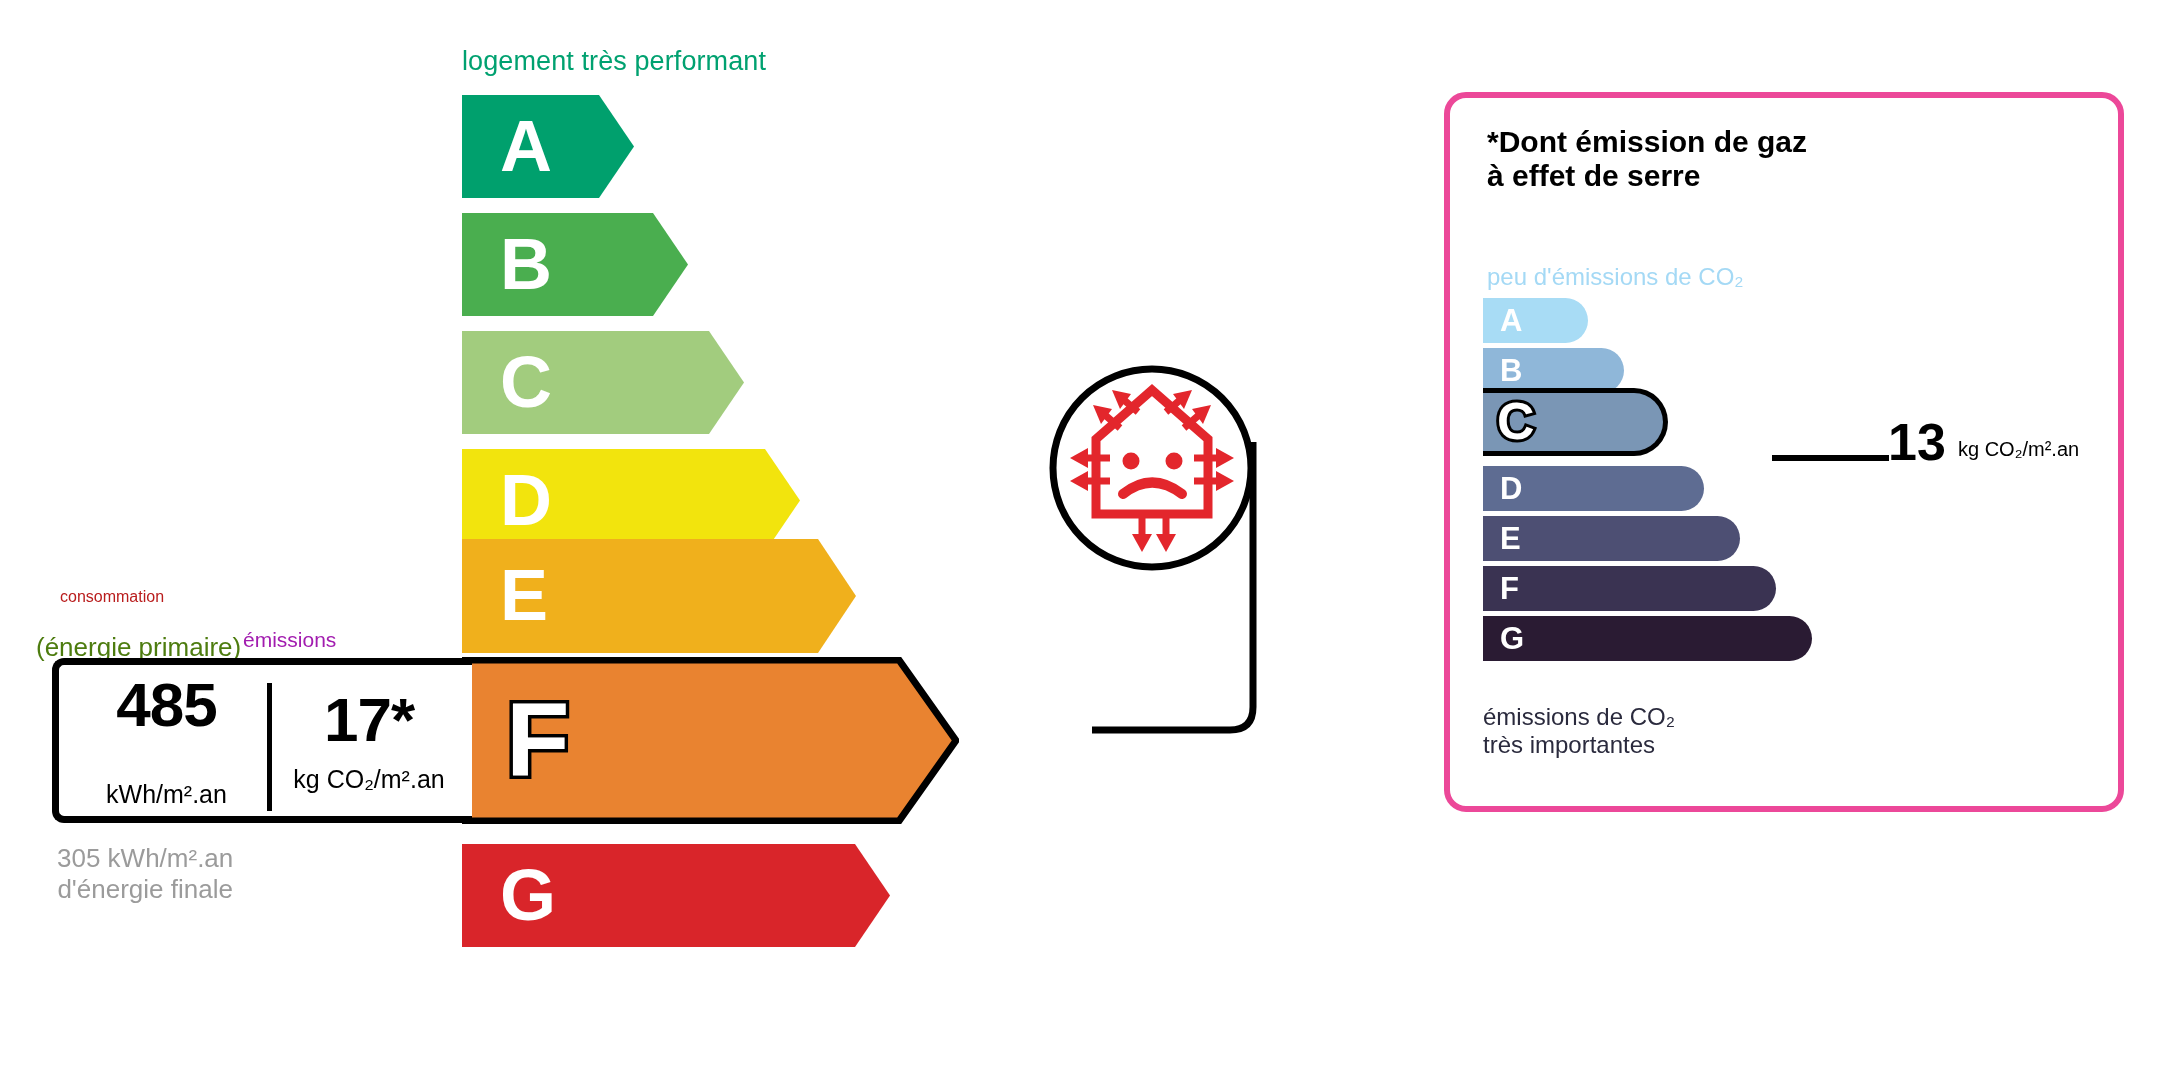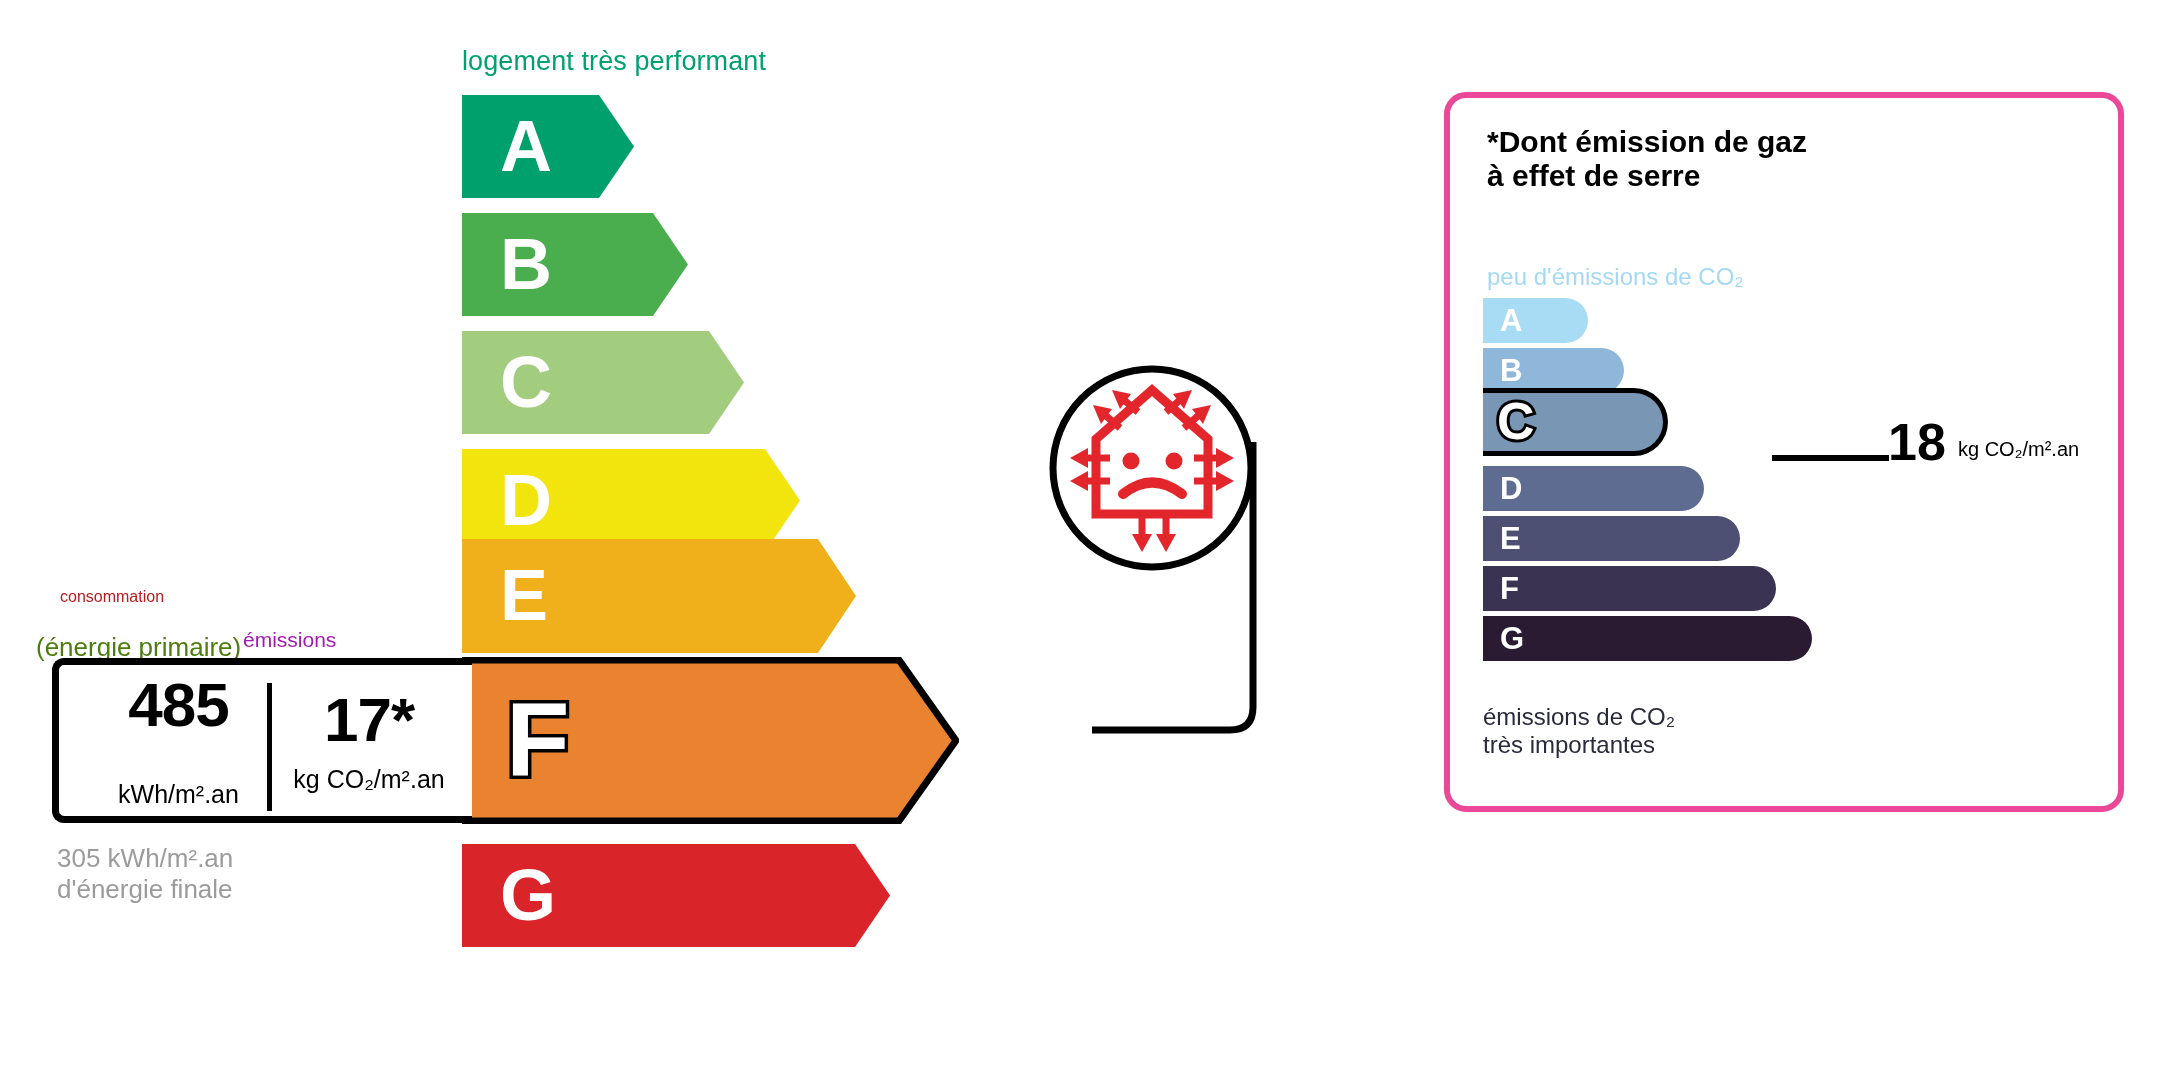--- a/index.html
+++ b/index.html
@@ -21,30 +21,30 @@
                 font-size:72px;font-weight:bold;color:#ffffff;line-height:1;}
 
   .band.sel .letter{color:#ffffff;-webkit-text-stroke:7px #000;paint-order:stroke fill;}
 
   
   #value-box{position:absolute;left:52px;top:658px;width:420px;height:165px;
              border:7px solid #000;border-right:none;border-radius:12px 0 0 12px;
              background:#fff;box-sizing:border-box;z-index:6;}
   .vcell{position:absolute;top:0;height:100%;display:flex;flex-direction:column;
          align-items:center;justify-content:center;}
-  #vcell-conso{left:16px;width:207px;gap:30px;}
+  #vcell-conso{left:4px;width:207px;gap:30px;}
   #vcell-emis{left:214px;width:192px;align-items:center;}
   .vnum{font-size:62px;font-weight:bold;color:#000;line-height:1;letter-spacing:-1px;}
   .vunit{font-size:25px;color:#000;margin-top:16px;line-height:1;}
   #vdivider{position:absolute;left:208px;top:18px;width:5px;height:128px;background:#000;}
 
   .lbl-conso{position:absolute;left:60px;top:588px;font-size:16px;color:#b91c1c;}
   .lbl-conso2{position:absolute;left:36px;top:632px;font-size:26px;color:#4d7c0f;}
   .lbl-emis{position:absolute;left:243px;top:628px;font-size:21px;color:#a21caf;}
-  .lbl-final{position:absolute;left:57px;top:843px;font-size:26px;color:#9b9b9b;line-height:1.18;}
+  .lbl-final{position:absolute;left:57px;top:843px;font-size:26px;color:#9b9b9b;line-height:1.18;text-align:center;}
 
   
   #house-bubble{position:absolute;left:1048px;top:364px;width:208px;height:208px;z-index:7;}
   #connector{position:absolute;left:1090px;top:440px;width:200px;height:320px;z-index:4;}
 
   
   #co2-panel{position:absolute;left:1444px;top:92px;width:680px;height:720px;
              border:6px solid #ec4899;border-radius:22px;background:#fff;box-sizing:border-box;}
   .panel-title{position:absolute;left:37px;top:27px;font-size:30px;font-weight:bold;
                color:#000;line-height:1.14;}
@@ -199,21 +199,21 @@
 
     <div class="cbar" id="cbar-B" style="top:250px;width:141px;background:#8fb7d9;">
       <span class="cl">B</span>
     </div>
 
     <div class="cbar" id="cbar-C" style="top:290px;width:185px;background:#7a96b5;">
       <span class="cl">C</span>
     </div>
 
     <div id="c-leader"></div>
-    <div id="c-value">18</div>
+    <div id="c-value">13</div>
     <div id="c-unit">kg CO₂/m².an</div>
 
     <div class="cbar" id="cbar-D" style="top:368px;width:221px;background:#5e6c92;">
       <span class="cl">D</span>
     </div>
 
     <div class="cbar" id="cbar-E" style="top:418px;width:257px;background:#4d4f73;">
       <span class="cl">E</span>
     </div>
 

